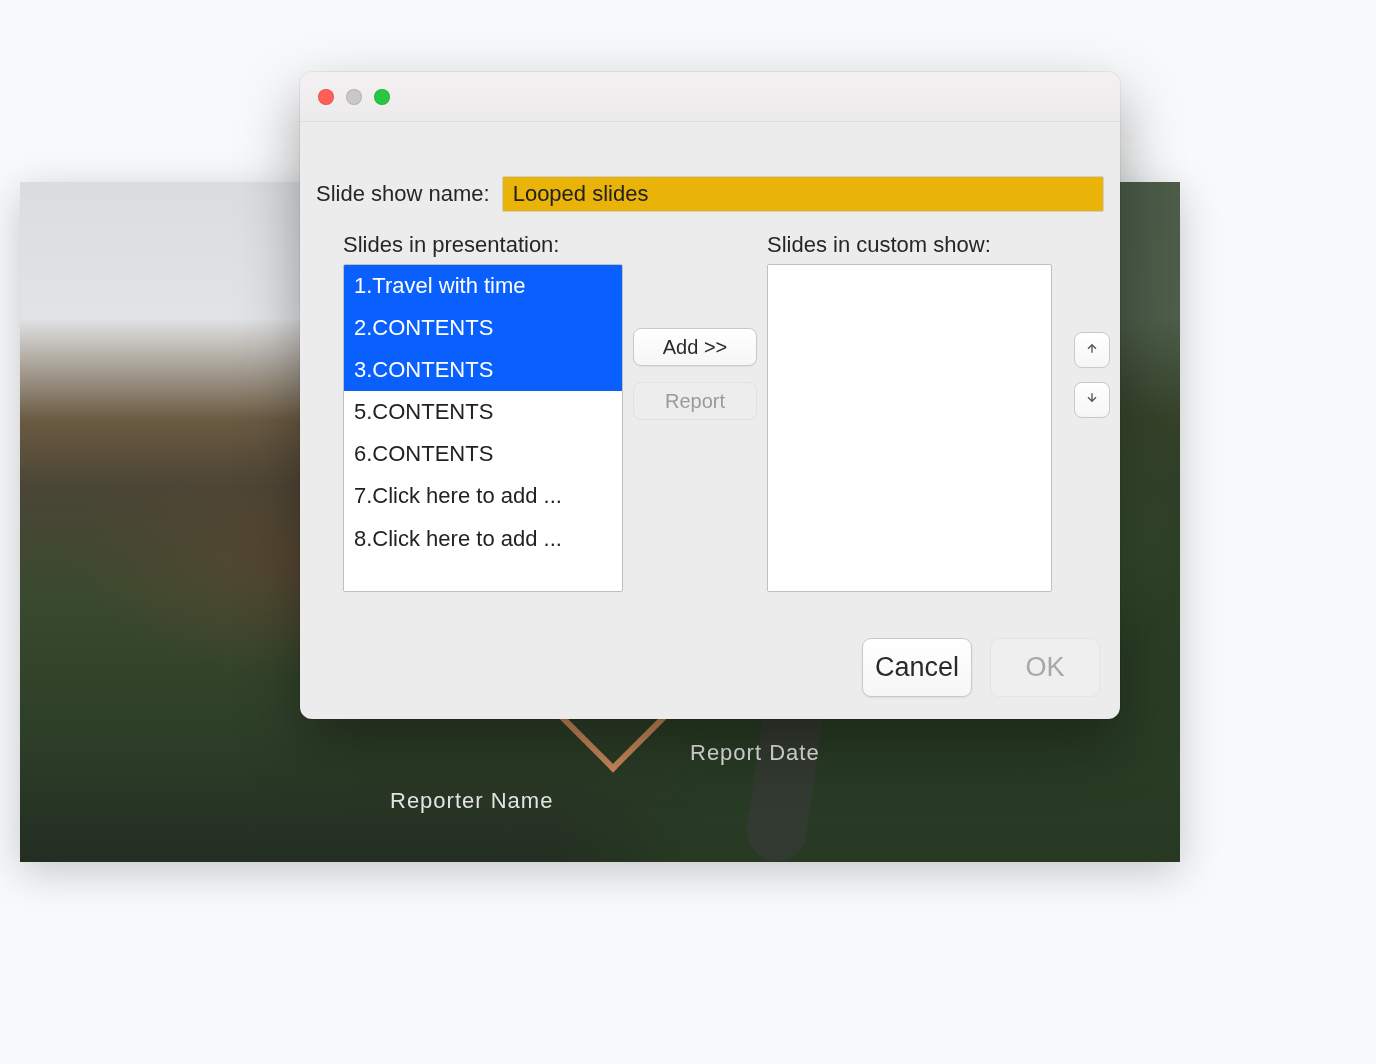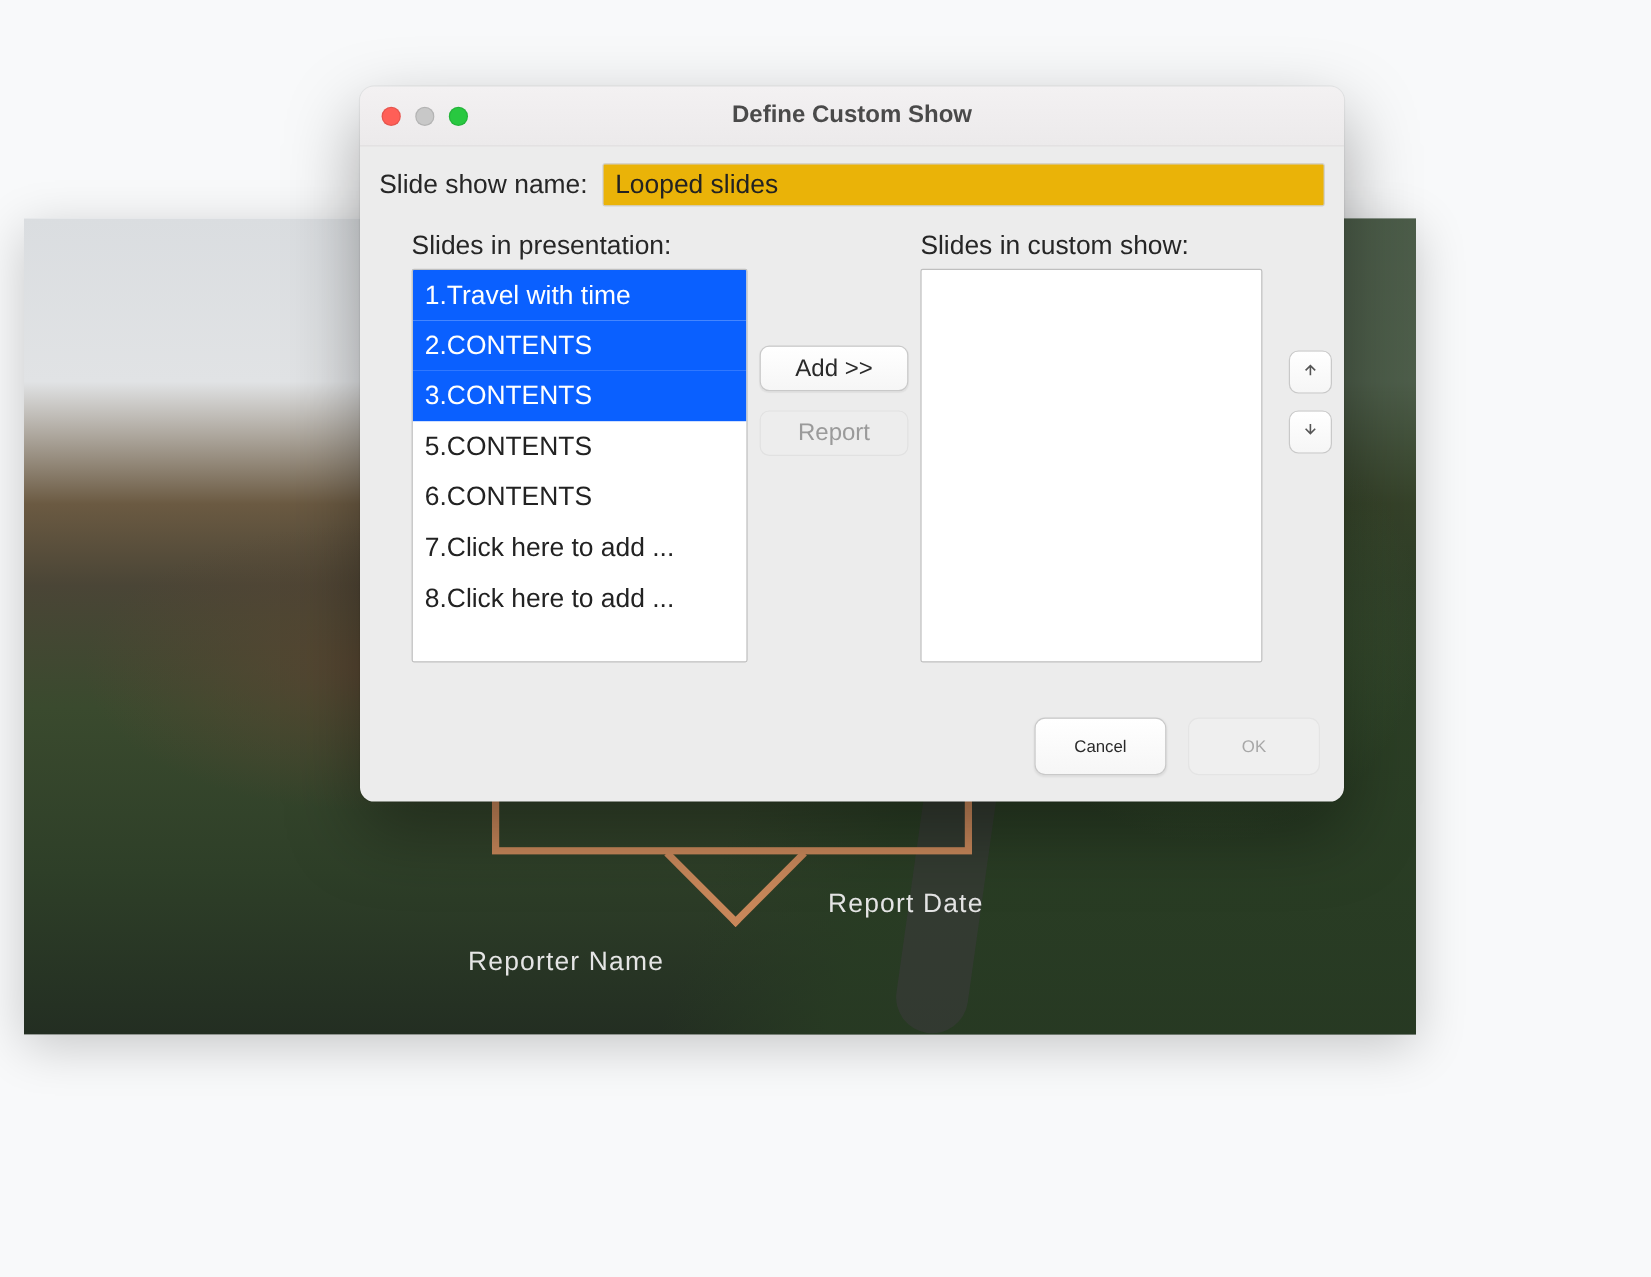--- a/index.html
+++ b/index.html
@@ -111,20 +111,21 @@
   }
 
   .body {
     padding: 14px 16px 20px 16px;
   }
   .row-name{
     display:flex;
     align-items:center;
     gap:12px;
     margin-bottom:20px;
+    margin-top:40px;
   }
   .row-name label{
     font-size:22px;
     color:#262626;
   }
   .row-name input{
     flex:1;
     height:36px;
     font-size:22px;
     padding:8px 10px;
@@ -223,25 +224,25 @@
   .arrbtn svg{width:16px;height:16px;}
 
   .footer{
     display:flex;
     justify-content:flex-end;
     gap:18px;
     padding:26px 20px 22px 20px;
   }
   .fbtn{
     min-width:110px;
-    height:48px;
+    height:59px;
     border-radius:9px;
     border:1px solid #c9c9c9;
     background:linear-gradient(#ffffff,#f6f6f6);
-    font-size:14px;
+    font-size:27px;
     color:#2a2a2a;
     cursor:pointer;
     box-shadow:0 1px 2px rgba(0,0,0,0.08);
   }
   .fbtn:disabled{
     color:#a7a7a7;
     background:#efefef;
     border-color:#e4e4e4;
     box-shadow:none;
     cursor:default;
@@ -257,21 +258,20 @@
   <div class="reportdate">Report Date</div>
 </div>
 
 <div class="dialog">
   <div class="titlebar">
     <div class="traffic">
       <div class="tl red"></div>
       <div class="tl yellow"></div>
       <div class="tl green"></div>
     </div>
-    <div class="title">Define Custom Show</div>
   </div>
 
   <div class="body">
     <div class="row-name">
       <label>Slide show name:</label>
       <input type="text" value="Looped slides" style="">
     </div>
 
     <div class="cols">
 

